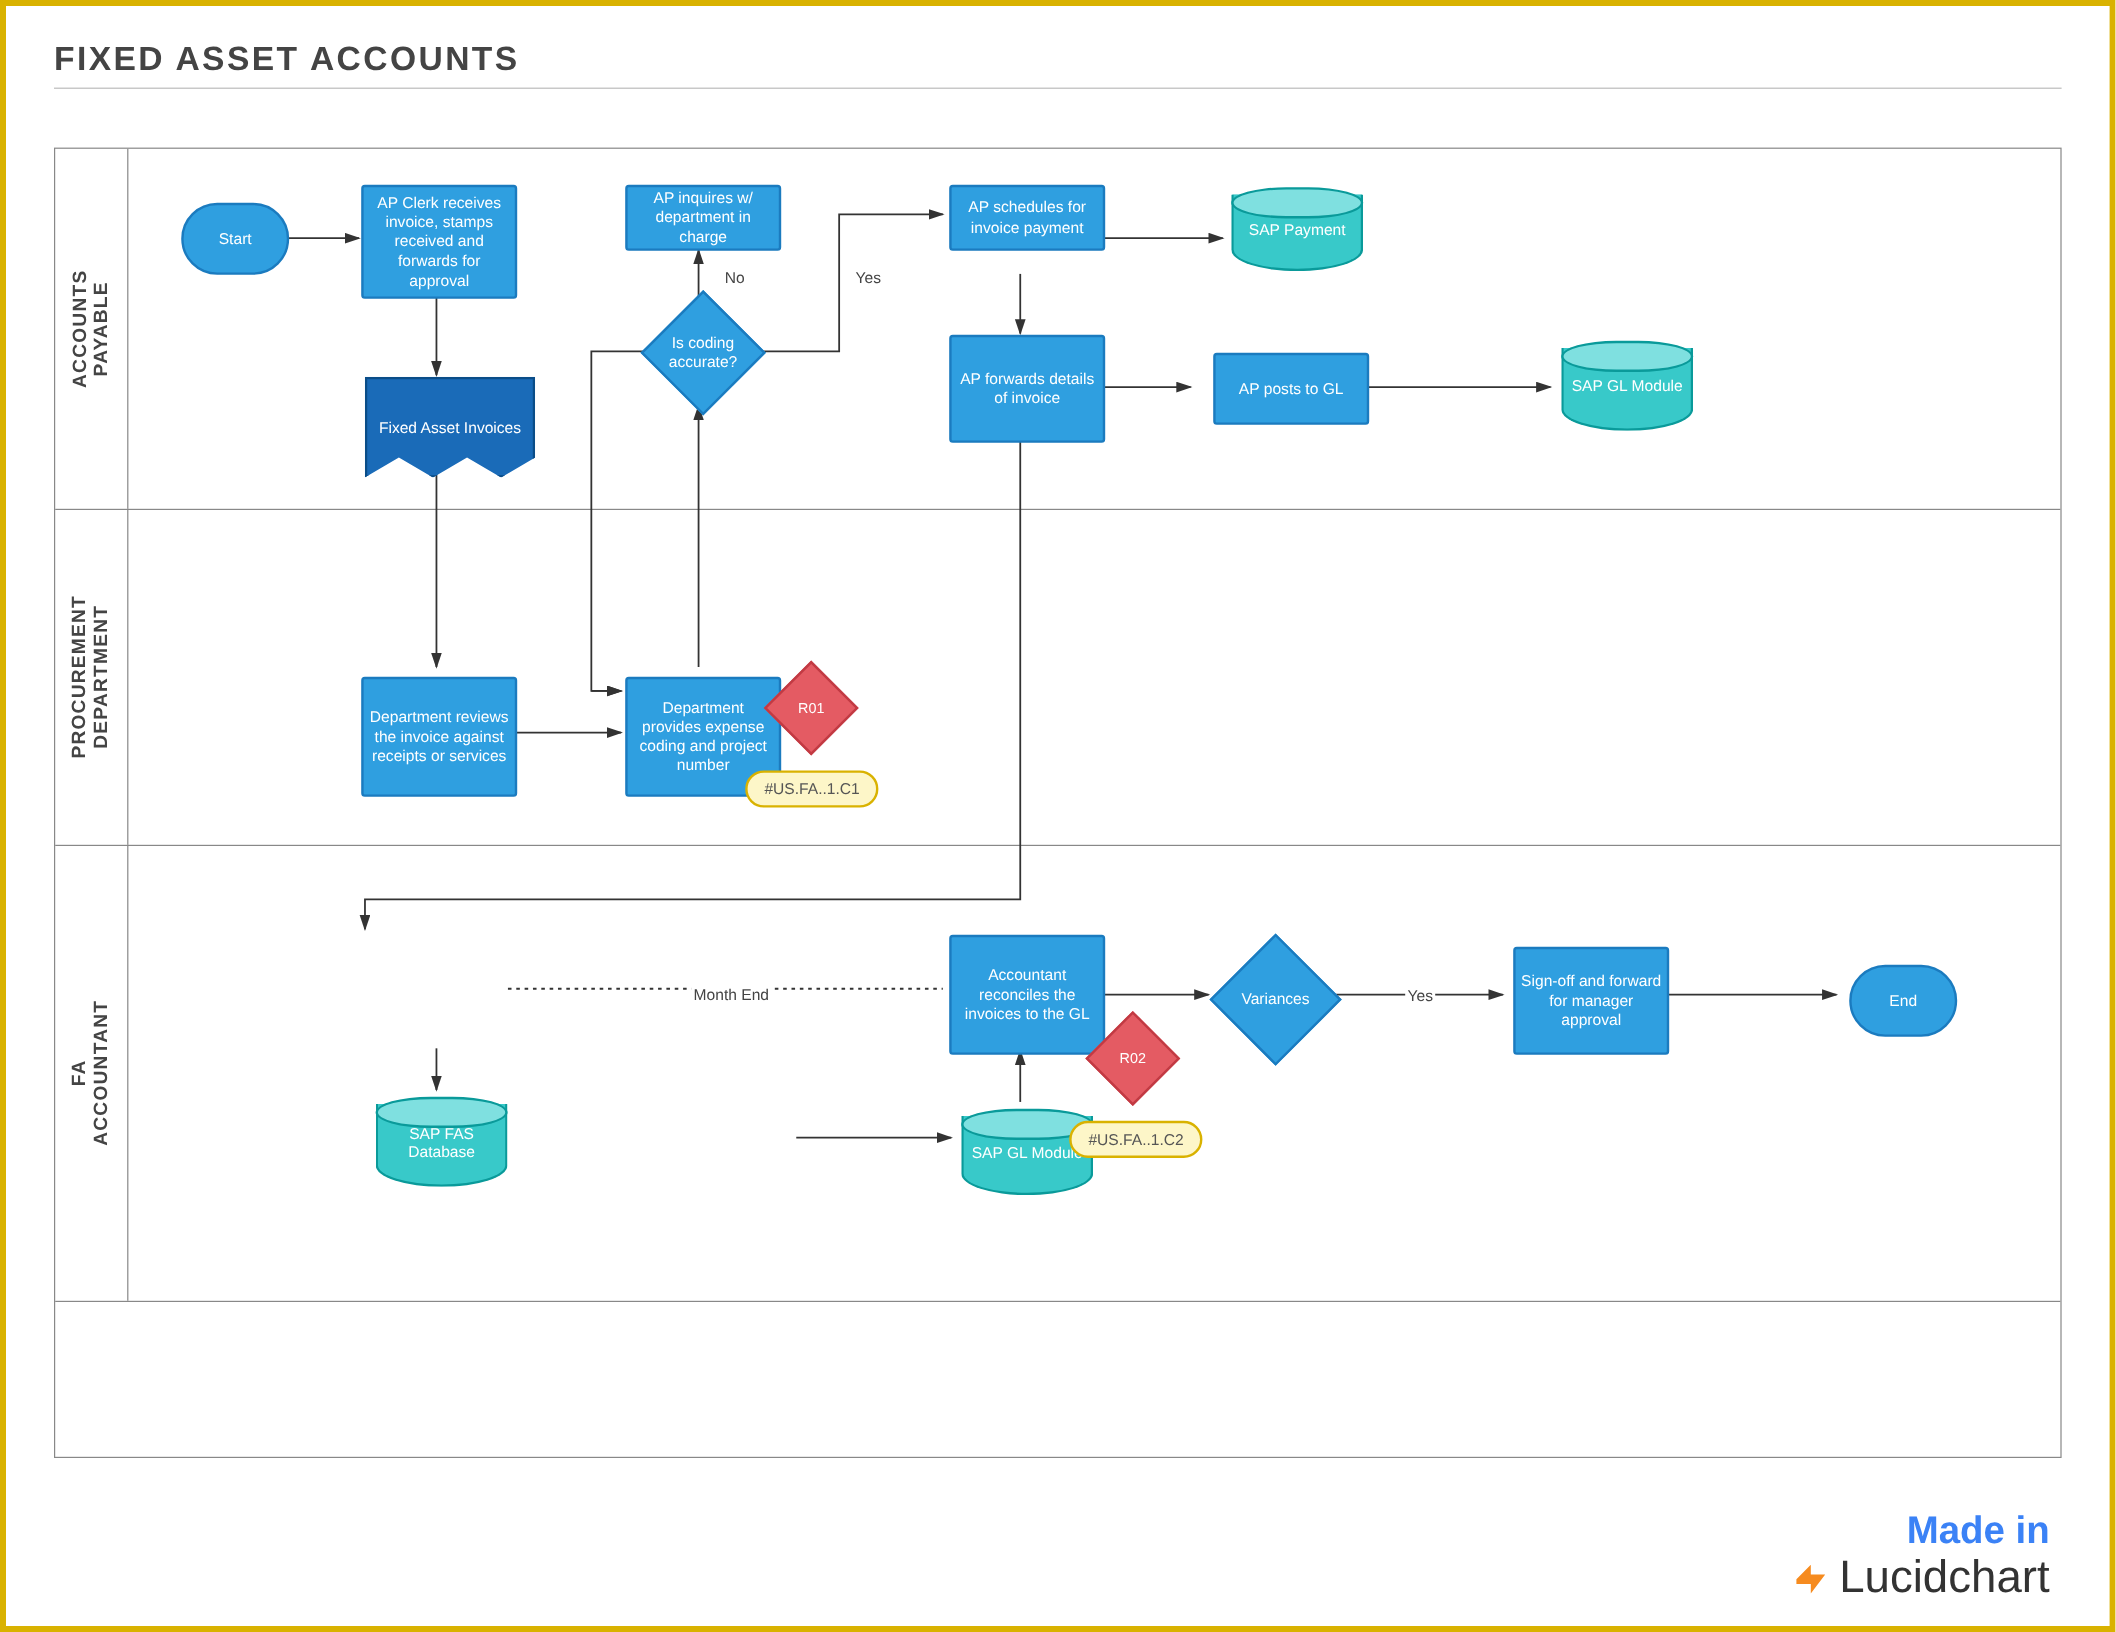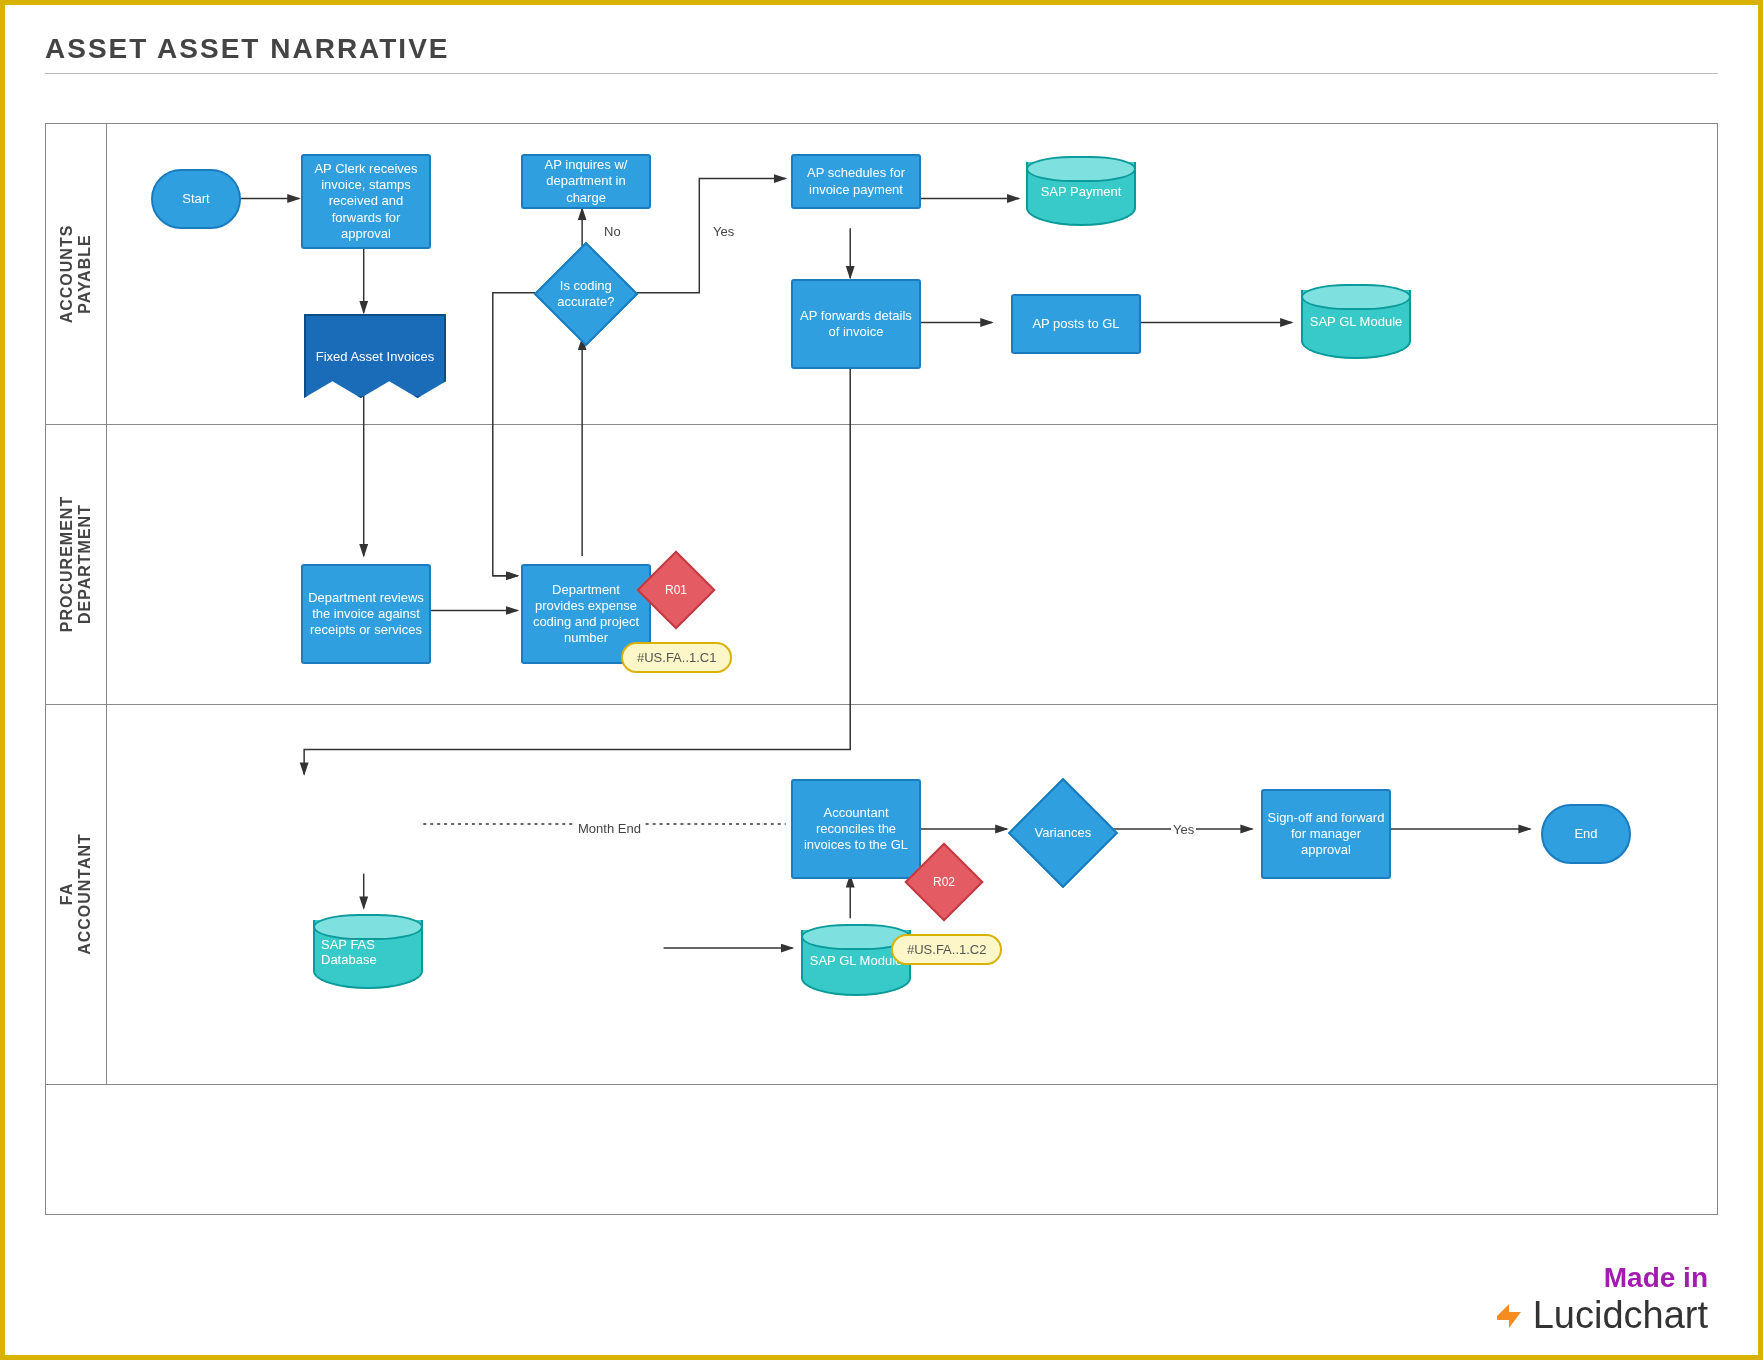--- a/index.html
+++ b/index.html
@@ -16,39 +16,39 @@
 .lane-hdr{position:absolute;left:0;top:0;bottom:0;width:60px;border-right:1px solid #888;display:flex;align-items:center;justify-content:center;}
 .lane-hdr span{transform:rotate(-90deg);white-space:pre;font-size:16px;letter-spacing:1px;color:#444;font-weight:600;text-align:center;}
 .node{position:absolute;box-sizing:border-box;font-size:13px;color:#fff;display:flex;align-items:center;justify-content:center;text-align:center;line-height:1.25;}
 .process{background:#2f9fe0;border:2px solid #1b7bbf;border-radius:3px;padding:4px;}
 .terminator{background:#2f9fe0;border:2px solid #1b7bbf;border-radius:999px;}
 .diamond{background:#2f9fe0;border:2px solid #1b7bbf;transform:rotate(45deg);}
 .diamond span{transform:rotate(-45deg);display:block;width:140%;text-align:center;}
 .db{position:absolute;}
 .db .cyl{position:absolute;inset:6px 0 0 0;background:#38c9c9;border:2px solid #0a9a9a;border-top:none;border-bottom-left-radius:50% 18px;border-bottom-right-radius:50% 18px;}
 .db .top{position:absolute;left:0;right:0;top:0;height:22px;background:#7fe0e0;border:2px solid #0a9a9a;border-radius:50%/60%;}
-.db .lbl{position:absolute;inset:0;display:flex;align-items:center;justify-content:center;color:#fff;font-size:13px;text-align:left;padding:0 8px;}
+.db .lbl{position:absolute;inset:0;display:flex;align-items:center;justify-content:center;color:#fff;font-size:13px;text-align:center;padding:0 8px;}
 .doc{position:absolute;background:#1a6bb8;border:2px solid #0a4d88;color:#fff;display:flex;align-items:center;justify-content:center;text-align:center;font-size:13px;padding:4px;clip-path:polygon(0 0,100% 0,100% 80%,80% 100%,60% 80%,40% 100%,20% 80%,0 100%);}
 .flag{position:absolute;background:#1a6bb8;border:2px solid #0a4d88;color:#fff;display:flex;align-items:center;justify-content:center;text-align:center;font-size:13px;padding:6px;clip-path:polygon(0 10%,8% 0,100% 0,100% 100%,0 100%);}
 .risk{position:absolute;width:52px;height:52px;background:#e45b63;border:2px solid #c23a43;transform:rotate(45deg);display:flex;align-items:center;justify-content:center;}
 .risk span{transform:rotate(-45deg);color:#fff;font-size:12px;}
 .tag{position:absolute;background:#fdf6c8;border:2px solid #d9b200;border-radius:999px;padding:6px 14px;font-size:13px;color:#555;}
 .edge-label{position:absolute;font-size:13px;color:#444;background:#fff;padding:0 2px;}
 svg.wires{position:absolute;inset:0;pointer-events:none;}
 .footer{position:absolute;right:50px;bottom:18px;text-align:right;}
-.footer .made{font-size:28px;font-weight:700;color:#a21caf;}
+.footer .made{font-size:32px;font-weight:700;color:#3b82f6;}
 .footer .brand{font-size:38px;font-weight:400;color:#333;display:flex;align-items:center;justify-content:flex-end;gap:8px;}
 .footer .logo{width:32px;height:32px;}
 </style>
 </head>
 <body>
 
 <div class="frame">
   <div class="inner">
-    <div class="title">ASSET ASSET NARRATIVE</div>
+    <div class="title">FIXED ASSET ACCOUNTS</div>
     <div class="hr"></div>
 
     <div class="canvas">
 
       <div class="lane l1">
           <div class="lane-hdr">
             <span>ACCOUNTS
 PAYABLE</span>
           </div>
         </div>

